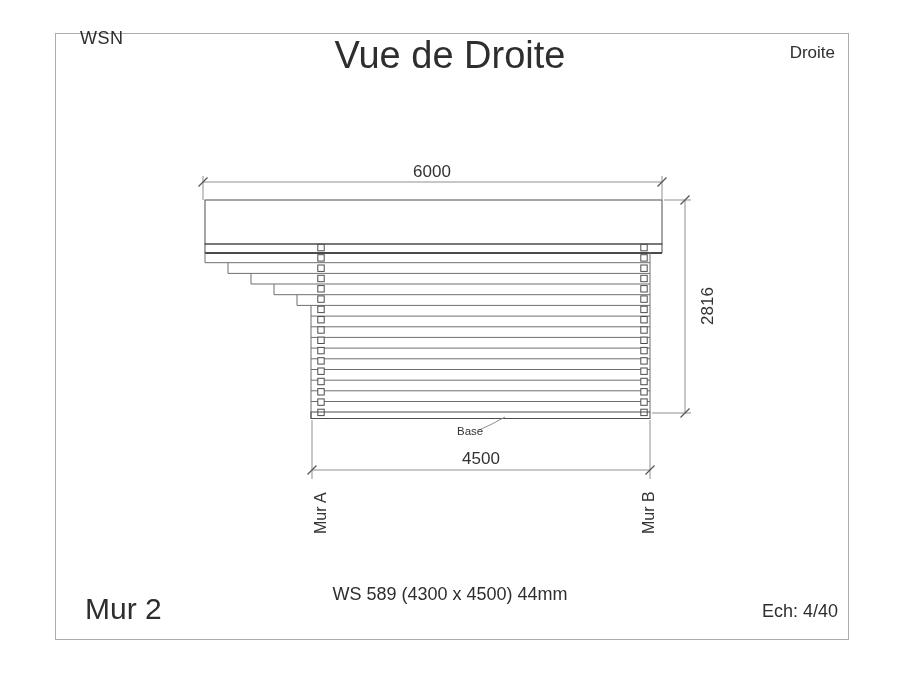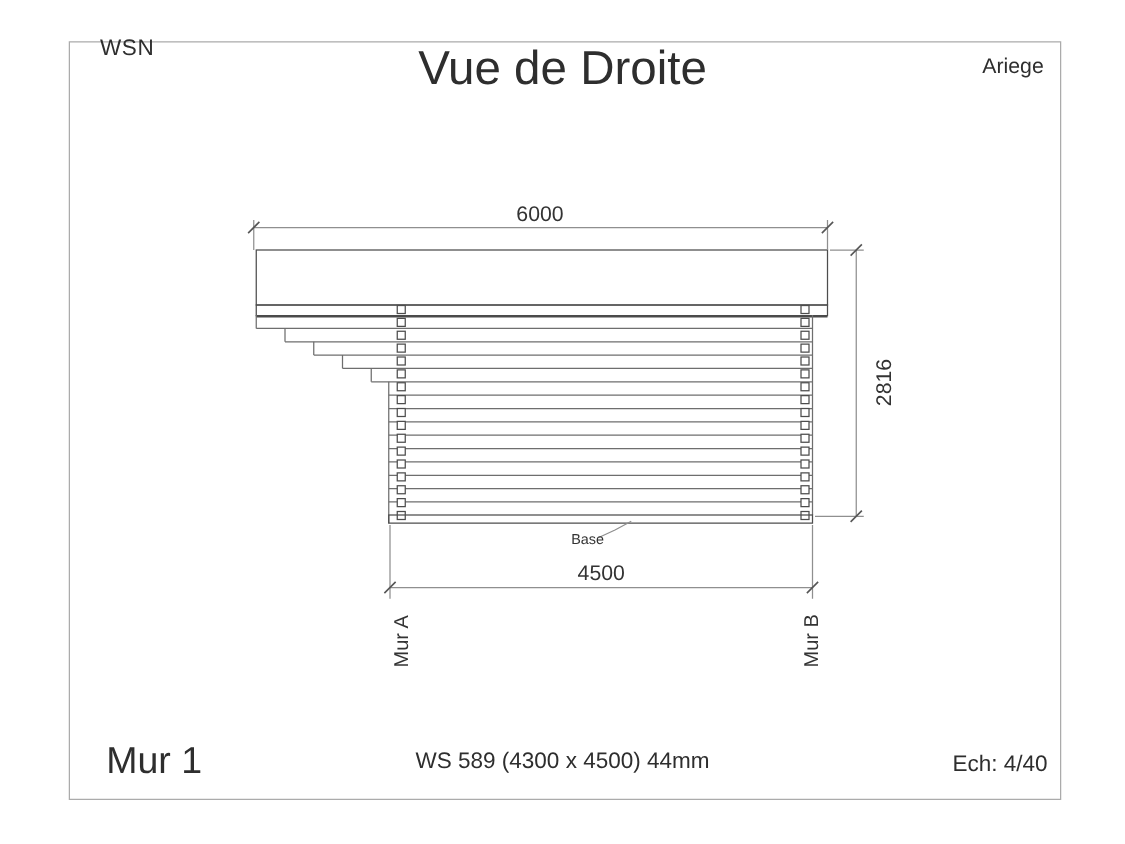--- a/index.html
+++ b/index.html
@@ -9,40 +9,40 @@
   }
   .abs{position:absolute;}
   .frame{
     left:55px;top:33px;width:792px;height:605px;
     border:1px solid #ababab;background:#fff;
   }
   .hdr-left{left:80px;top:28px;font-size:18px;letter-spacing:.5px;}
   .hdr-title{left:0;right:0;top:34px;text-align:center;font-size:38px;}
   .hdr-right{left:650px;top:43px;width:185px;text-align:right;font-size:17px;}
   .ftr-left{left:85px;top:592px;font-size:30px;}
-  .ftr-center{left:0;right:0;top:598px;text-align:center;font-size:18px;}
+  .ftr-center{left:0;right:0;top:584px;text-align:center;font-size:18px;}
   .ftr-right{left:650px;top:601px;width:188px;text-align:right;font-size:18px;}
   svg.draw{left:0;top:0;width:900px;height:675px;}
   svg .ln{stroke:#6e6e6e;stroke-width:1;fill:none;}
   svg .dim{stroke:#8f8f8f;stroke-width:1;fill:none;}
   svg .dk{stroke:#4d4d4d;stroke-width:1;fill:none;}
   svg .slash{stroke:#555;stroke-width:1.3;}
   svg .sq{fill:#ffffff;stroke:#4d4d4d;stroke-width:1;}
   svg text{fill:#333;font-family:"Liberation Sans", sans-serif;font-size:17px;}
   svg text.small{font-size:11.5px;}
   svg text.wall{font-size:16px;}
 </style>
 </head>
 <body>
 
 <div class="abs frame"></div>
 
 <div class="abs hdr-left">WSN</div>
 <div class="abs hdr-title">Vue de Droite</div>
-<div class="abs hdr-right">Ariege</div>
+<div class="abs hdr-right">Droite</div>
 
 <svg class="abs draw" viewBox="0 0 900 675">
   <defs>
     <pattern id="hex" width="19" height="33" patternUnits="userSpaceOnUse">
       <path d="M9.5 0 L19 5.5 L19 16.5 L9.5 22 L0 16.5 L0 5.5 Z M9.5 22 L9.5 33" fill="none" stroke="#999999" stroke-width="0.8"></path>
     </pattern>
     <pattern id="hatch" width="3.5" height="3.5" patternUnits="userSpaceOnUse" patternTransform="rotate(45)">
       <line x1="0" y1="0" x2="0" y2="3.5" stroke="#777777" stroke-width="0.9"></line>
     </pattern>
   </defs>
@@ -143,15 +143,15 @@
   </g>
 
   <text x="432" y="177" text-anchor="middle">6000</text>
   <text transform="translate(713,306) rotate(-90)" text-anchor="middle">2816</text>
   <text x="481" y="464" text-anchor="middle">4500</text>
   <text x="457" y="435" class="small">Base</text>
   <text transform="translate(326,534) rotate(-90)" class="wall">Mur A</text>
   <text transform="translate(654,534) rotate(-90)" class="wall">Mur B</text>
 </svg>
 
-<div class="abs ftr-left">Mur 1</div>
+<div class="abs ftr-left">Mur 2</div>
 <div class="abs ftr-center">WS 589 (4300 x 4500) 44mm</div>
 <div class="abs ftr-right">Ech: 4/40</div>
 
 </body></html>

